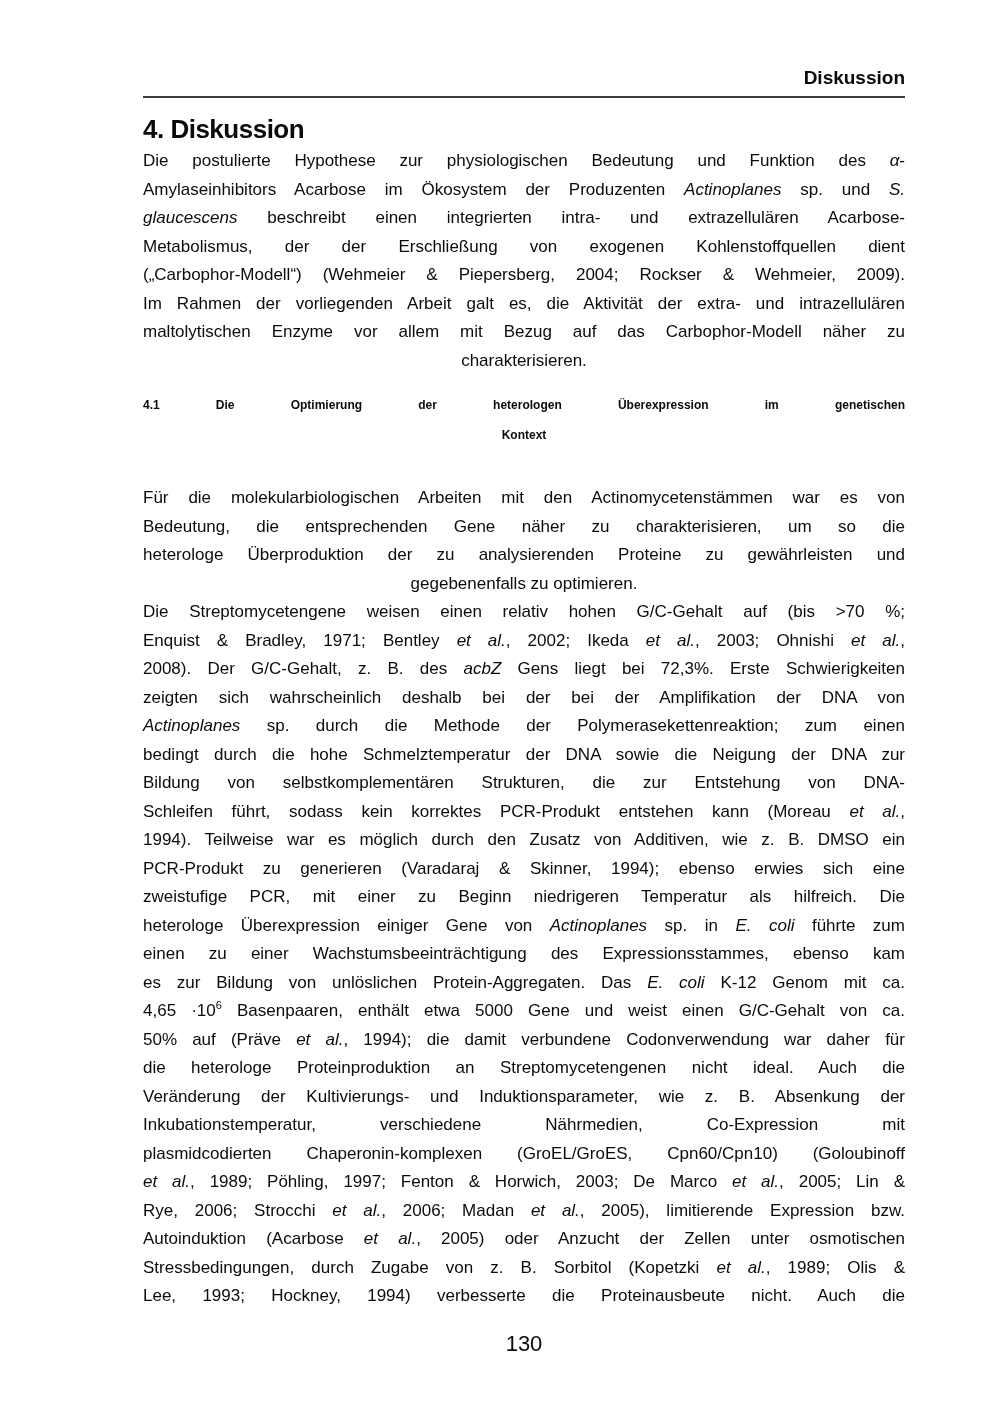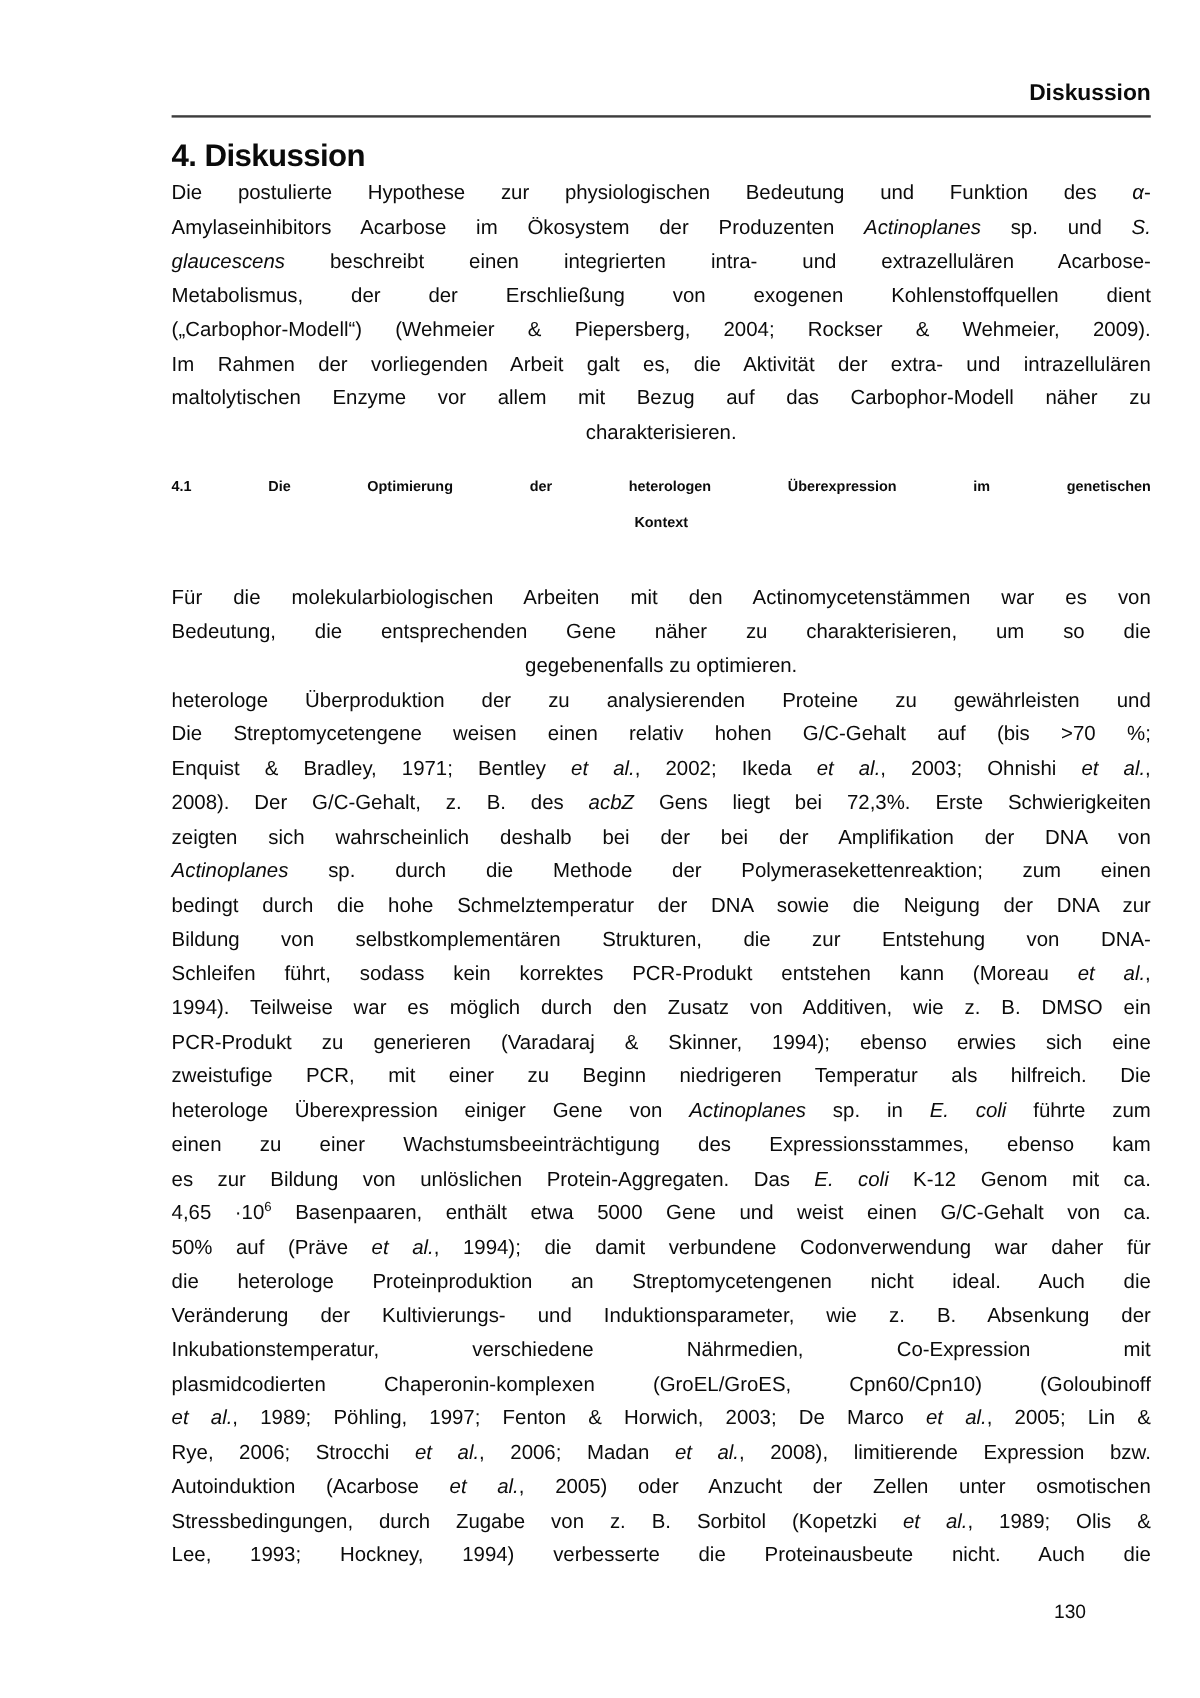--- a/index.html
+++ b/index.html
@@ -11,21 +11,21 @@
     position: relative;
     width: 1000px;
     height: 1415px;
     background: #ffffff;
     color: #0b0b0b;
     font-family: "Liberation Sans", "DejaVu Sans", sans-serif;
     overflow: hidden;
     box-sizing: border-box;
   }
   .content {
-    padding: 0 41px 0 143px;
+    padding: 0 95px 0 143px;
   }
   .running-header {
     margin-top: 66px;
     text-align: right;
     font-weight: bold;
     font-size: 19px;
     line-height: 24px;
   }
   .rule {
     margin-top: 6px;
@@ -73,22 +73,22 @@
   .sup {
     font-size: 11px;
     line-height: 0;
     vertical-align: 7px;
   }
   .page-number {
     position: absolute;
     top: 1332px;
     left: 143px;
     width: 762px;
-    text-align: right;
-    font-size: 16px;
+    text-align: center;
+    font-size: 22px;
     line-height: 24px;
   }
 </style>
 </head>
 <body>
 
 <div class="page">
   <div class="content">
 
     <div class="running-header">Diskussion</div>
@@ -110,22 +110,22 @@
 
     <div class="section-heading">
         <div class="line"><span>4.1 Die Optimierung der heterologen Überexpression im genetischen</span></div>
         <div class="line flush"><span>Kontext</span></div>
       </div>
 
     <div class="body-paras">
         <div class="para">
           <div class="line"><span>Für die molekularbiologischen Arbeiten mit den Actinomycetenstämmen war es von</span></div>
           <div class="line"><span>Bedeutung, die entsprechenden Gene näher zu charakterisieren, um so die</span></div>
+          <div class="line"><span>heterologe Überproduktion der zu analysierenden Proteine zu gewährleisten und</span></div>
           <div class="line flush"><span>gegebenenfalls zu optimieren.</span></div>
-          <div class="line"><span>heterologe Überproduktion der zu analysierenden Proteine zu gewährleisten und</span></div>
         </div>
         <div class="para">
           <div class="line"><span>Die Streptomycetengene weisen einen relativ hohen G/C-Gehalt auf (bis &gt;70 %;</span></div>
           <div class="line"><span>Enquist &amp; Bradley, 1971; Bentley </span><span class="it">et al.</span><span>, 2002; Ikeda </span><span class="it">et al.</span><span>, 2003; Ohnishi </span><span class="it">et al.</span><span>,</span></div>
           <div class="line"><span>2008). Der G/C-Gehalt, z. B. des </span><span class="it">acbZ</span><span> Gens liegt bei 72,3%. Erste Schwierigkeiten</span></div>
           <div class="line"><span>zeigten sich wahrscheinlich deshalb bei der bei der Amplifikation der DNA von</span></div>
           <div class="line"><span class="it">Actinoplanes</span><span> sp. durch die Methode der Polymerasekettenreaktion; zum einen</span></div>
           <div class="line"><span>bedingt durch die hohe Schmelztemperatur der DNA sowie die Neigung der DNA zur</span></div>
           <div class="line"><span>Bildung von selbstkomplementären Strukturen, die zur Entstehung von DNA-</span></div>
           <div class="line"><span>Schleifen führt, sodass kein korrektes PCR-Produkt entstehen kann (Moreau </span><span class="it">et al.</span><span>,</span></div>
@@ -135,21 +135,21 @@
           <div class="line"><span>heterologe Überexpression einiger Gene von </span><span class="it">Actinoplanes</span><span> sp. in </span><span class="it">E. coli</span><span> führte zum</span></div>
           <div class="line"><span>einen zu einer Wachstumsbeeinträchtigung des Expressionsstammes, ebenso kam</span></div>
           <div class="line"><span>es zur Bildung von unlöslichen Protein-Aggregaten. Das </span><span class="it">E. coli</span><span> K-12 Genom mit ca.</span></div>
           <div class="line"><span>4,65 ·10</span><span class="sup">6</span><span> Basenpaaren, enthält etwa 5000 Gene und weist einen G/C-Gehalt von ca.</span></div>
           <div class="line"><span>50% auf (Präve </span><span class="it">et al.</span><span>, 1994); die damit verbundene Codonverwendung war daher für</span></div>
           <div class="line"><span>die heterologe Proteinproduktion an Streptomycetengenen nicht ideal. Auch die</span></div>
           <div class="line"><span>Veränderung der Kultivierungs- und Induktionsparameter, wie z. B. Absenkung der</span></div>
           <div class="line"><span>Inkubationstemperatur, verschiedene Nährmedien, Co-Expression mit</span></div>
           <div class="line"><span>plasmidcodierten Chaperonin-komplexen (GroEL/GroES, Cpn60/Cpn10) (Goloubinoff</span></div>
           <div class="line"><span class="it">et al.</span><span>, 1989; Pöhling, 1997; Fenton &amp; Horwich, 2003; De Marco </span><span class="it">et al.</span><span>, 2005; Lin &amp;</span></div>
-          <div class="line"><span>Rye, 2006; Strocchi </span><span class="it">et al.</span><span>, 2006; Madan </span><span class="it">et al.</span><span>, 2008), limitierende Expression bzw.</span></div>
+          <div class="line"><span>Rye, 2006; Strocchi </span><span class="it">et al.</span><span>, 2006; Madan </span><span class="it">et al.</span><span>, 2005), limitierende Expression bzw.</span></div>
           <div class="line"><span>Autoinduktion (Acarbose </span><span class="it">et al.</span><span>, 2005) oder Anzucht der Zellen unter osmotischen</span></div>
           <div class="line"><span>Stressbedingungen, durch Zugabe von z. B. Sorbitol (Kopetzki </span><span class="it">et al.</span><span>, 1989; Olis &amp;</span></div>
           <div class="line"><span>Lee, 1993; Hockney, 1994) verbesserte die Proteinausbeute nicht. Auch die</span></div>
         </div>
       </div>
 
   </div>
 
   <div class="page-number">130</div>
 </div>

